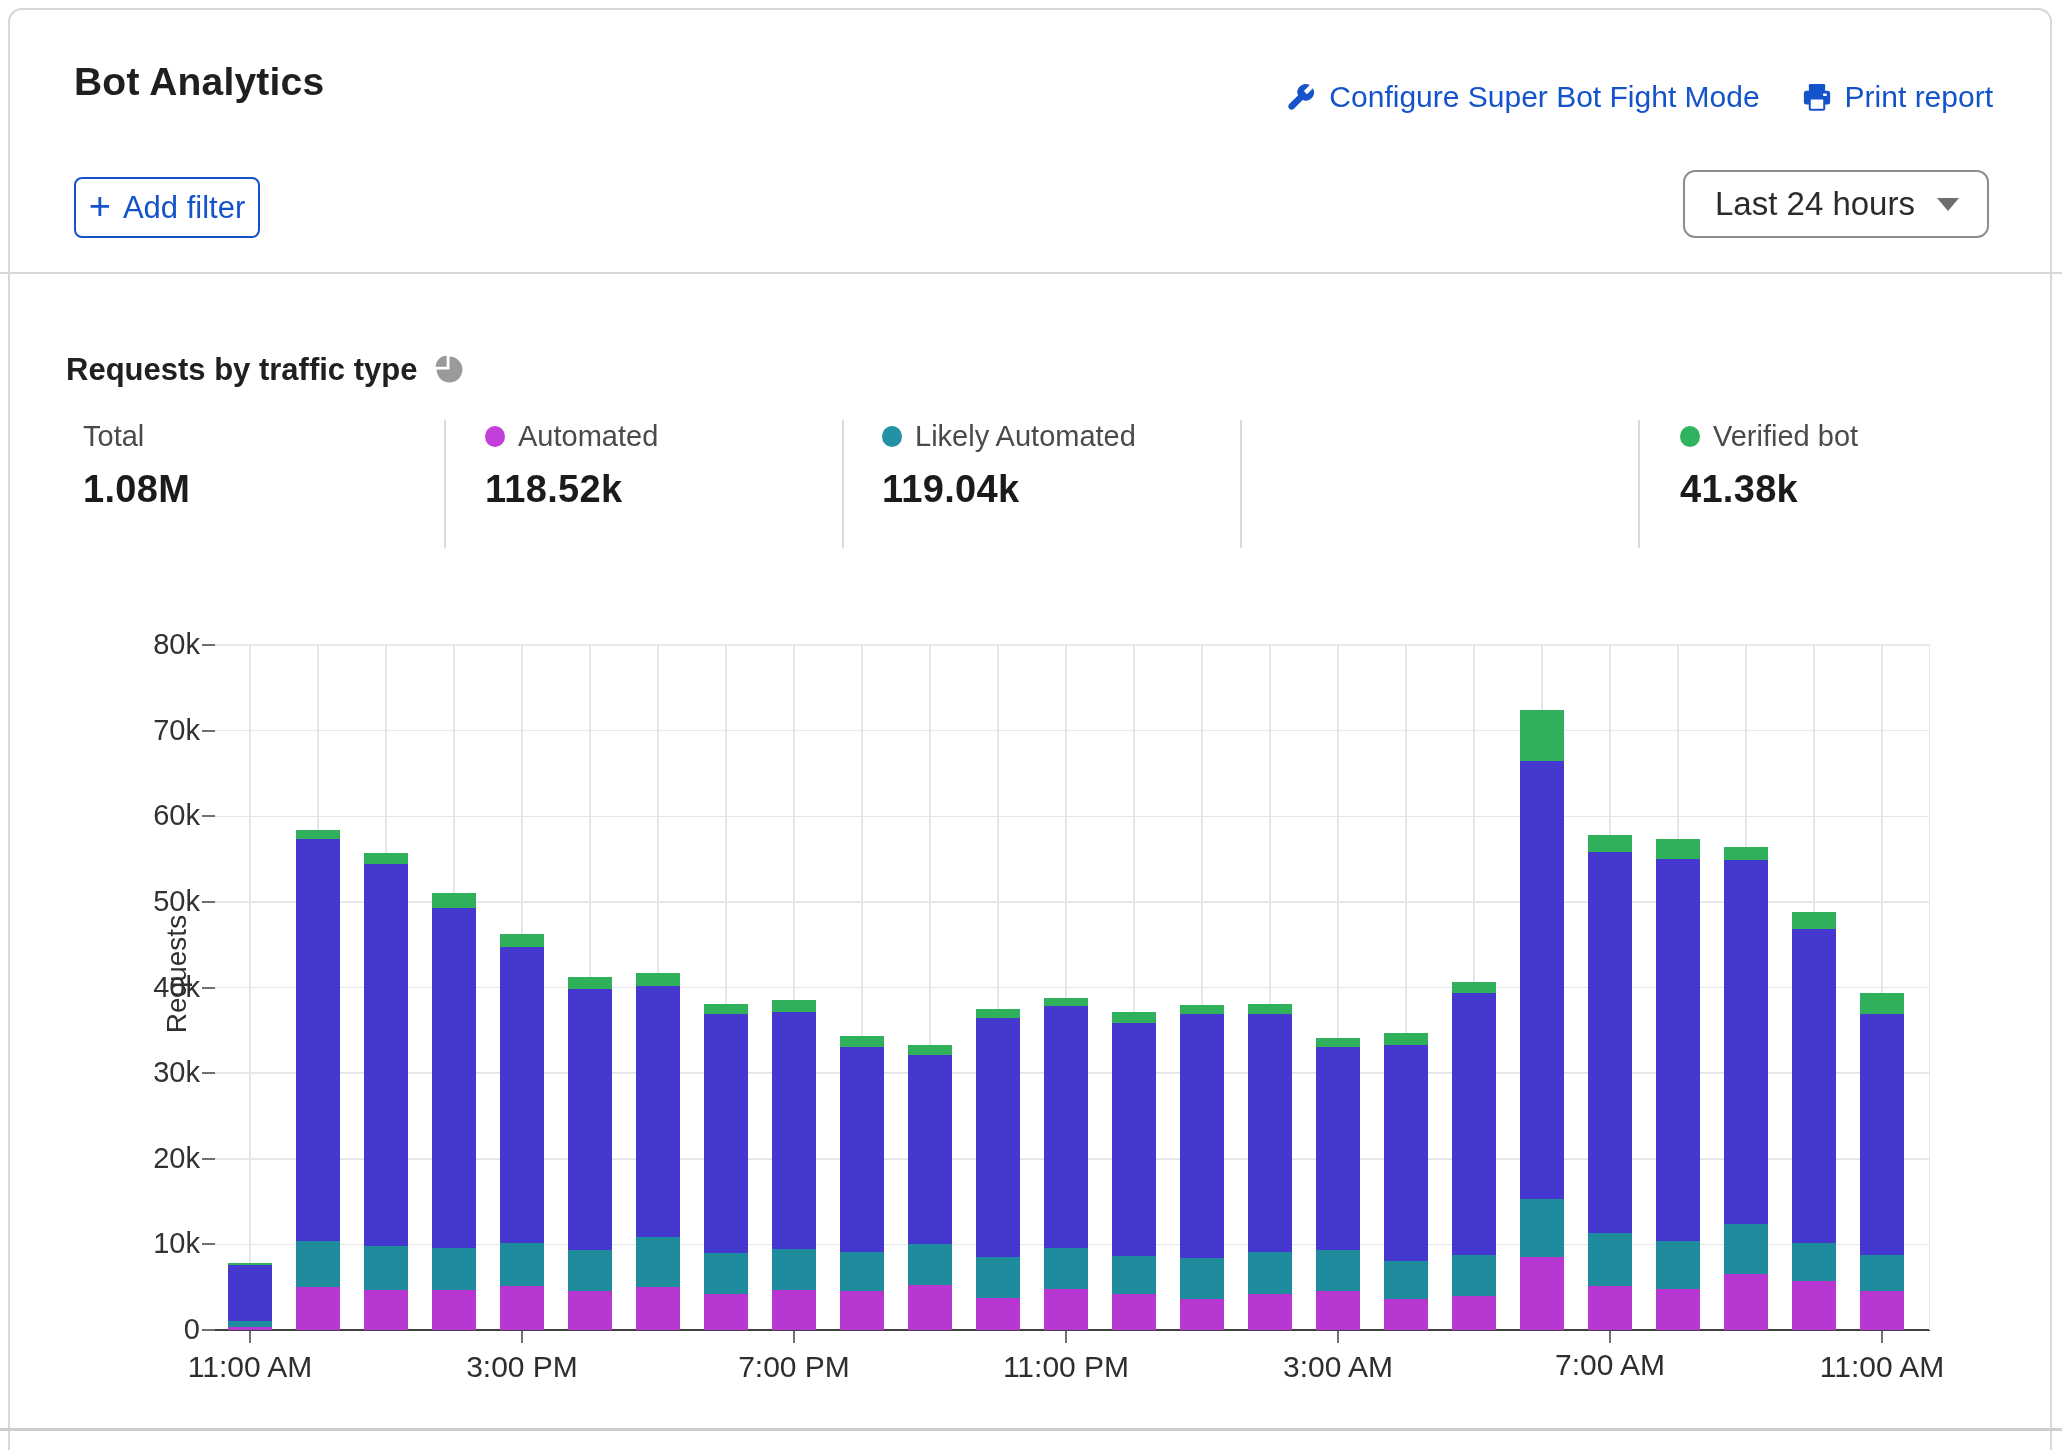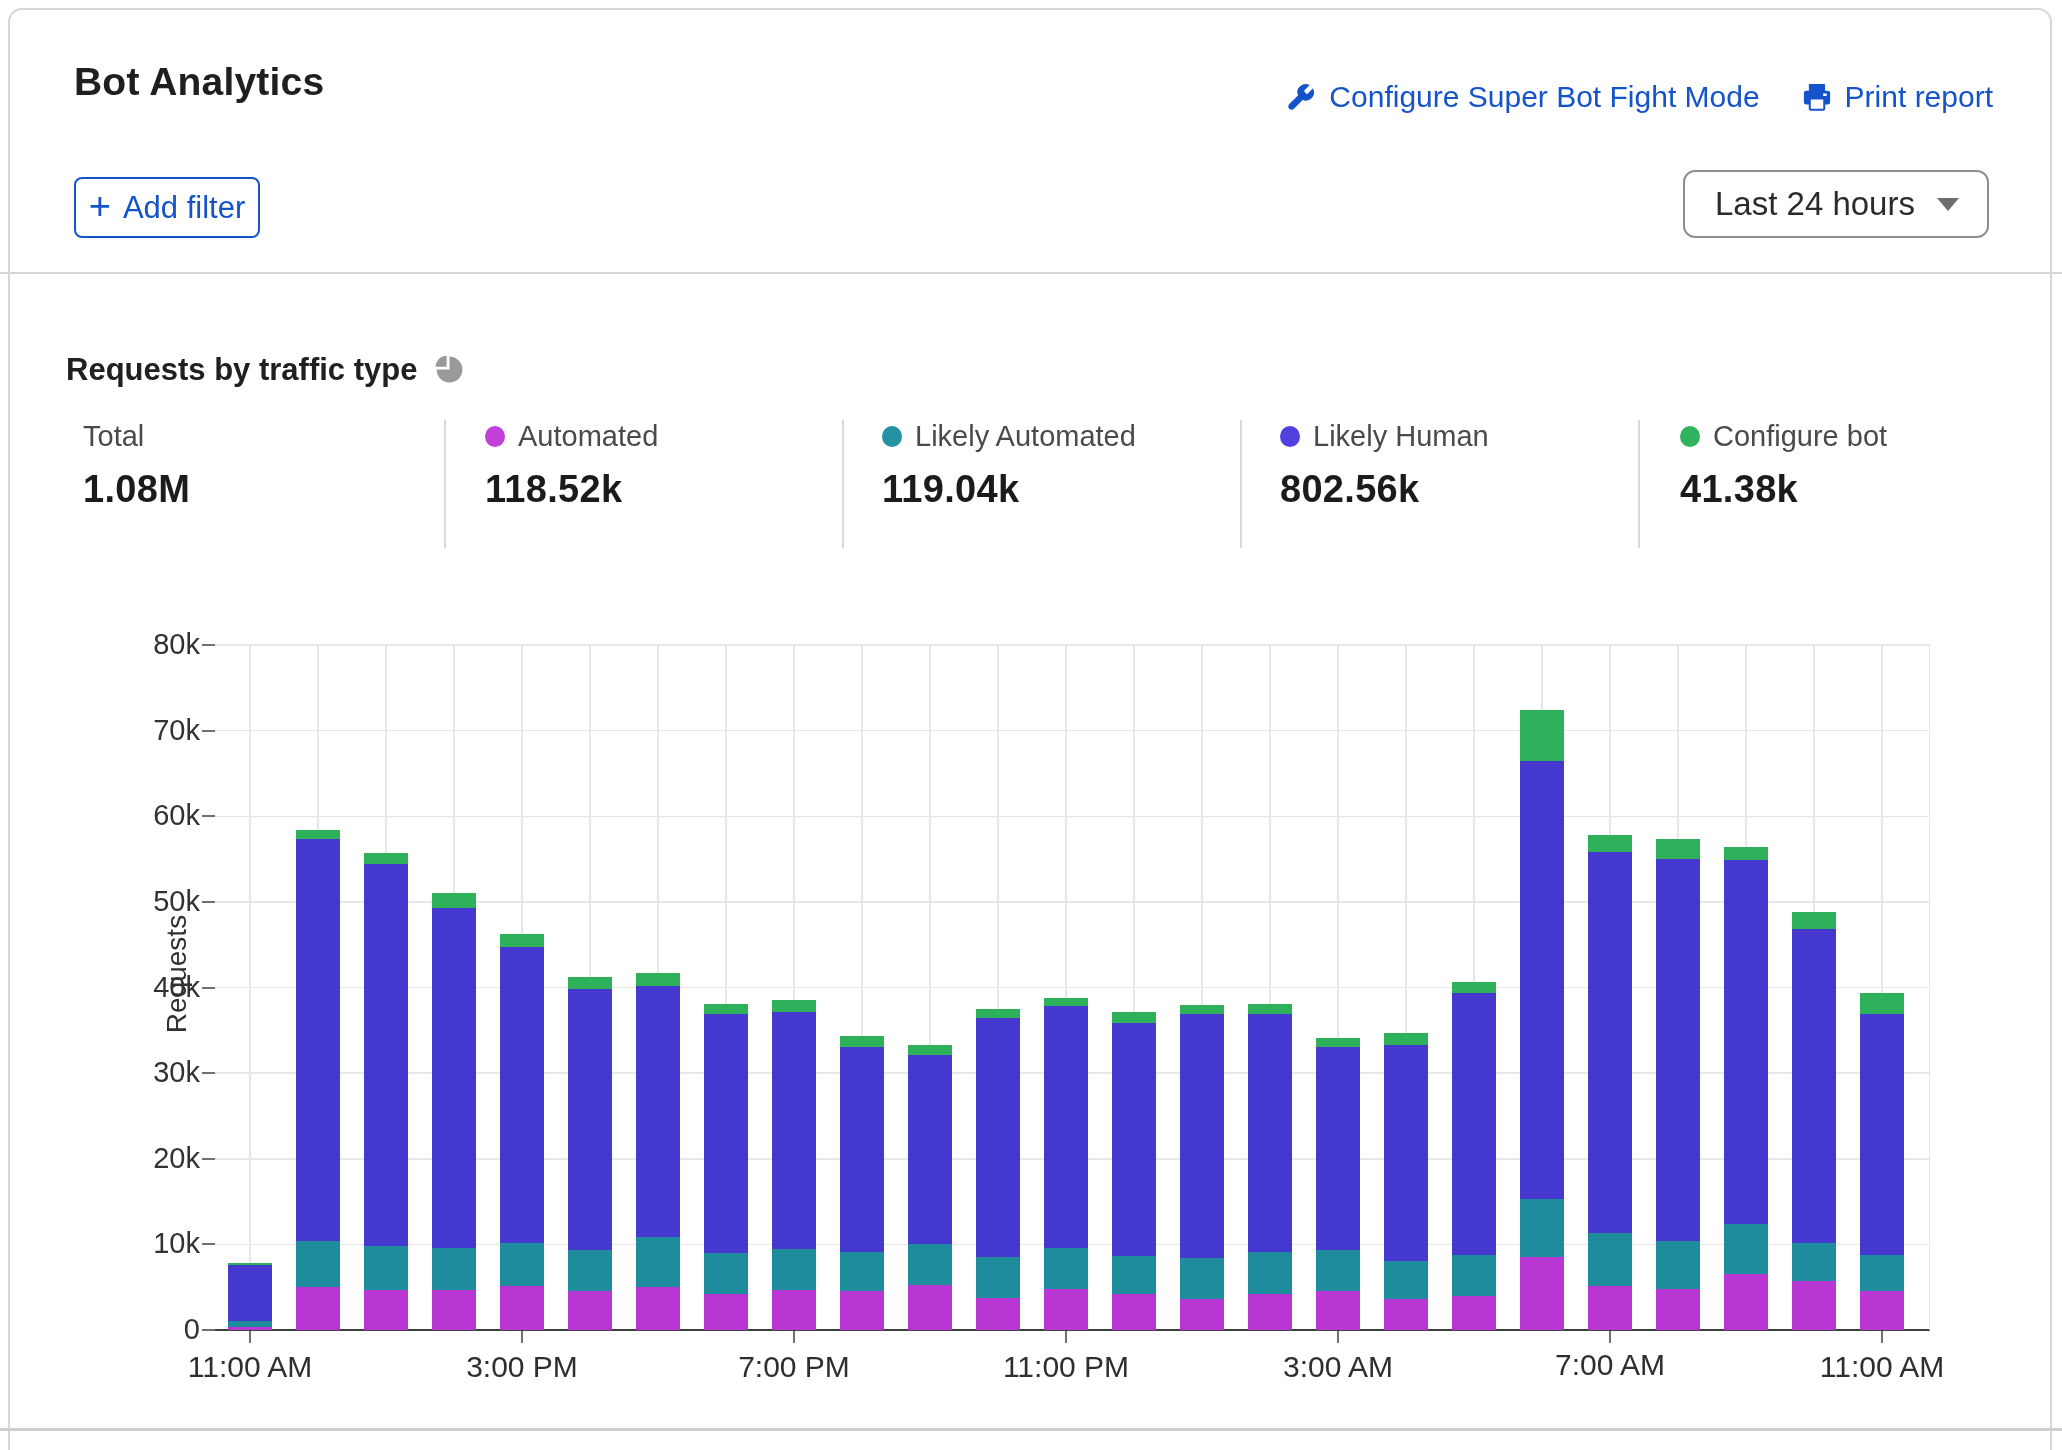--- a/index.html
+++ b/index.html
@@ -123,32 +123,25 @@
     </div>
     <div class="stat-divider" style="left:842px"></div>
     <div class="stat" style="left:882px">
       <div class="stat-label-row">
         <span class="dot" style="background: rgb(35, 146, 165);"></span>
         <span>Likely Automated</span>
       </div>
       <div class="stat-value">119.04k</div>
     </div>
     <div class="stat-divider" style="left:1240px"></div>
-    <div class="stat" style="left:1280px">
-      <div class="stat-label-row">
-        <span class="dot" style="background: rgb(81, 64, 224);"></span>
-        <span>Likely Human</span>
-      </div>
-      <div class="stat-value">802.56k</div>
-    </div>
     <div class="stat-divider" style="left:1638px"></div>
     <div class="stat" style="left:1680px">
       <div class="stat-label-row">
         <span class="dot" style="background: rgb(48, 179, 94);"></span>
-        <span>Configure bot</span>
+        <span>Verified bot</span>
       </div>
       <div class="stat-value">41.38k</div>
     </div>
   </div>
 
   <div class="abs y-axis-title">Requests</div>
   <div class="abs plot" id="plot">
     <div class="baseline"></div>
   <div class="gridline-h" style="top: 598.625px;"></div>
       <div class="gridline-h" style="top: 513px;"></div>

